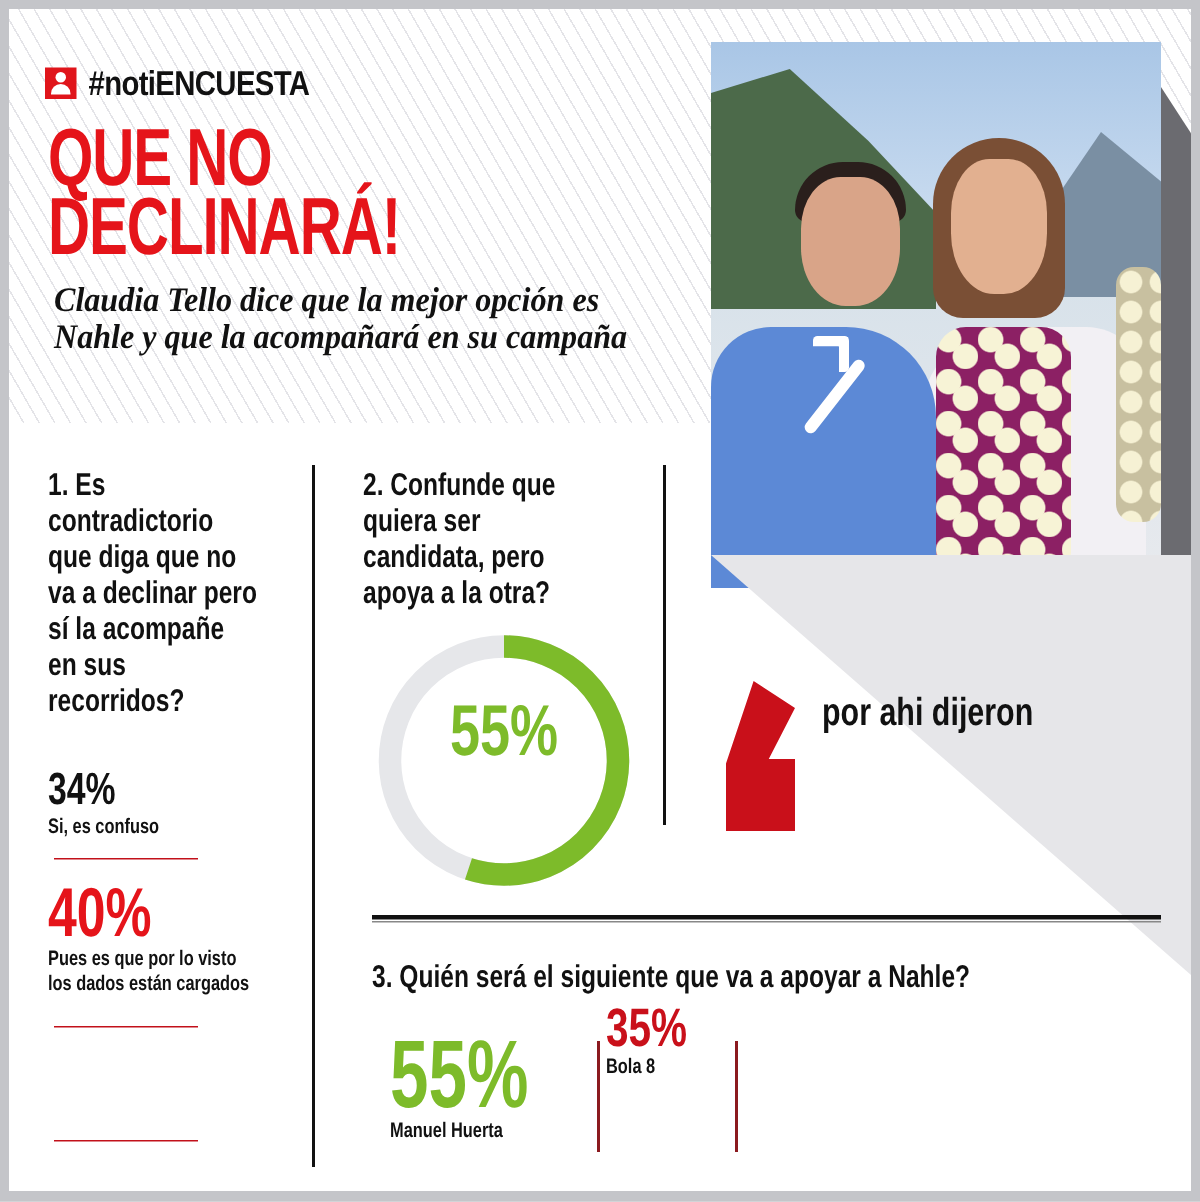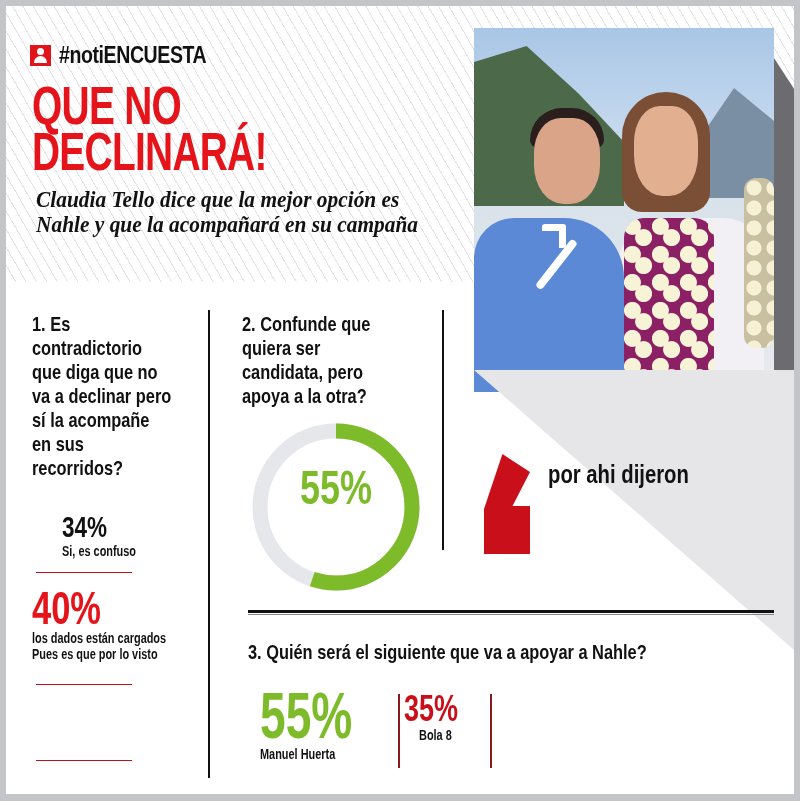--- a/index.html
+++ b/index.html
@@ -107,30 +107,30 @@
   <div class="q-title bold-cond" style="left:26px; top:306px;">
     <div>1. Es</div>
     <div>contradictorio</div>
     <div>que diga que no</div>
     <div>va a declinar pero</div>
     <div>sí la acompañe</div>
     <div>en sus</div>
     <div>recorridos?</div>
   </div>
 
-  <div style="position:absolute; left:26px; top:506px;margin-left:30px;">
+  <div style="position:absolute; left:26px; top:506px;">
     <div class="pct" style="font-size:30px; line-height:30px; color:#111; transform:scaleX(0.75);">34%</div>
     <div><span class="label">Si, es confuso</span></div>
   </div>
   <div class="red-sep" style="top:566px;"></div>
 
   <div style="position:absolute; left:26px; top:580px;">
     <div class="pct" style="font-size:46px; line-height:44px; color:#e5141a; transform:scaleX(0.75);">40%</div>
+    <div style="line-height:16px;"><span class="label">Pues es que por lo visto</span></div>
     <div style="line-height:16px;"><span class="label">los dados están cargados</span></div>
-    <div style="line-height:16px;"><span class="label">Pues es que por lo visto</span></div>
   </div>
   <div class="red-sep" style="top:678px;"></div>
 
   <div class="red-sep" style="top:754px;"></div>
 
   <div class="vline" style="left:202px; top:304px; height:468px;"></div>
 
   <div class="q-title bold-cond" style="left:236px; top:306px;">
     <div>2. Confunde que</div>
     <div>quiera ser</div>
@@ -155,19 +155,19 @@
   <div class="hrule2"></div>
 
   <div class="q3-title bold-cond">3. Quién será el siguiente que va a apoyar a Nahle?</div>
 
   <div style="position:absolute; left:254px; top:681px;">
     <div class="pct" style="font-size:64px; line-height:58px; color:#7dbb2a; transform:scaleX(0.72);">55%</div>
     <div><span class="label">Manuel Huerta</span></div>
   </div>
   <div class="vline" style="left:392px; top:688px; width:2px; height:74px; background:#8b1a1f;"></div>
 
-  <div style="position:absolute; left:398px; top:686px;text-align:center;">
+  <div style="position:absolute; left:398px; top:662px;">
     <div class="pct" style="font-size:36px; line-height:34px; color:#c9101a; transform:scaleX(0.75);">35%</div>
     <div><span class="label">Bola 8</span></div>
   </div>
   <div class="vline" style="left:484px; top:688px; width:2px; height:74px; background:#8b1a1f;"></div>
 
 </div>
 
 </body></html>

